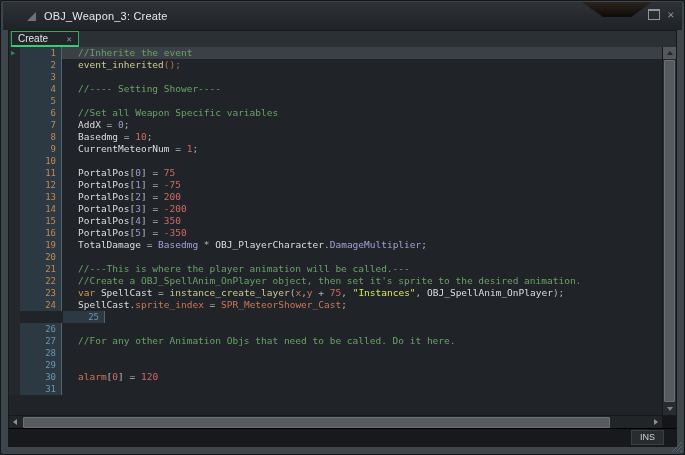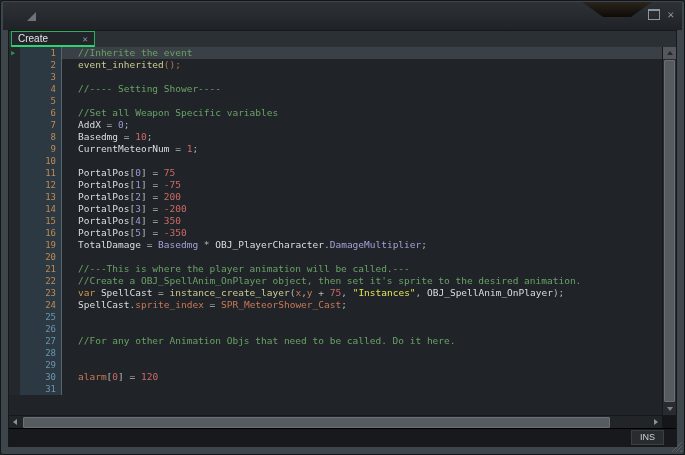--- a/index.html
+++ b/index.html
@@ -16,21 +16,21 @@
          -webkit-clip-path:polygon(0 0,100% 0,70% 100%,30% 100%);
          clip-path:polygon(0 0,100% 0,70% 100%,30% 100%);}
   .win-buttons{position:absolute;right:8px;top:7px;display:flex;gap:7px;align-items:center;}
   .btn-max{width:10px;height:8px;border:1px solid #8d949b;border-top-width:2px;background:transparent;}
   .btn-close{color:#8d949b;font-size:11px;line-height:11px;font-family:"DejaVu Sans Mono",monospace;}
   
   .content{position:absolute;left:7px;right:7px;top:29px;bottom:7px;background:#202428;
            border:1px solid #15191c;display:flex;flex-direction:column;box-sizing:border-box;}
   
   .tabbar{height:16px;background:#2b3034;flex:0 0 auto;display:flex;}
-  .tab{position:relative;margin-left:2px;width:84px;background:#212529;
+  .tab{position:relative;margin-left:2px;width:68px;background:#212529;
        border:1px solid #2fae62;border-bottom:2px solid #2fd173;box-sizing:border-box;
        display:flex;align-items:center;justify-content:space-between;padding:0 6px;}
   .tab-label{color:#e2e6e9;font-size:10px;}
   .tab-close{color:#8a9197;font-size:9px;font-family:"DejaVu Sans Mono",monospace;}
   
   .editor{flex:1 1 auto;display:flex;background:#202428;overflow:hidden;}
   .code{flex:1 1 auto;overflow:hidden;font-family:"DejaVu Sans Mono",monospace;font-size:9.5px;}
   .cl{display:flex;height:12px;line-height:12px;white-space:pre;}
   .margin{flex:0 0 11px;background:#24282c;position:relative;}
   .cursor-arrow{position:absolute;left:2px;top:0;color:#2f8a4c;font-size:7px;line-height:12px;}
@@ -68,20 +68,21 @@
         background:repeating-linear-gradient(135deg,transparent 0 2px,#5a6167 2px 3px);
         -webkit-clip-path:polygon(100% 0,100% 100%,0 100%);clip-path:polygon(100% 0,100% 100%,0 100%);}
 </style>
 </head>
 <body>
 
 <div class="window">
 
   <div class="titlebar">
     <span class="win-icon"></span>
+    <span class="win-title">OBJ_Weapon_3: Create</span>
     <div class="notch"></div>
     <div class="win-buttons">
       <span class="btn-max"></span>
       <span class="btn-close">✕</span>
     </div>
   </div>
 
   <div class="content">
 
     <div class="tabbar">
@@ -108,21 +109,21 @@
           <div class="cl"><span class="margin"></span><span class="lnum" style="color: rgb(192, 138, 84);">13</span><span class="ltext"><span class="tok-plain" style="color: rgb(220, 222, 224);">PortalPos</span><span class="tok-punct" style="color: rgb(183, 186, 182);">[</span><span class="tok-numix" style="color: rgb(154, 154, 210);">2</span><span class="tok-punct" style="color: rgb(183, 186, 182);">] = </span><span class="tok-number" style="color: rgb(205, 106, 100);">200</span></span></div>
           <div class="cl"><span class="margin"></span><span class="lnum" style="color: rgb(192, 138, 84);">14</span><span class="ltext"><span class="tok-plain" style="color: rgb(220, 222, 224);">PortalPos</span><span class="tok-punct" style="color: rgb(183, 186, 182);">[</span><span class="tok-numix" style="color: rgb(154, 154, 210);">3</span><span class="tok-punct" style="color: rgb(183, 186, 182);">] = </span><span class="tok-number" style="color: rgb(205, 106, 100);">-200</span></span></div>
           <div class="cl"><span class="margin"></span><span class="lnum" style="color: rgb(192, 138, 84);">15</span><span class="ltext"><span class="tok-plain" style="color: rgb(220, 222, 224);">PortalPos</span><span class="tok-punct" style="color: rgb(183, 186, 182);">[</span><span class="tok-numix" style="color: rgb(154, 154, 210);">4</span><span class="tok-punct" style="color: rgb(183, 186, 182);">] = </span><span class="tok-number" style="color: rgb(205, 106, 100);">350</span></span></div>
           <div class="cl"><span class="margin"></span><span class="lnum" style="color: rgb(192, 138, 84);">16</span><span class="ltext"><span class="tok-plain" style="color: rgb(220, 222, 224);">PortalPos</span><span class="tok-punct" style="color: rgb(183, 186, 182);">[</span><span class="tok-numix" style="color: rgb(154, 154, 210);">5</span><span class="tok-punct" style="color: rgb(183, 186, 182);">] = </span><span class="tok-number" style="color: rgb(205, 106, 100);">-350</span></span></div>
           <div class="cl"><span class="margin"></span><span class="lnum" style="color: rgb(192, 138, 84);">19</span><span class="ltext"><span class="tok-plain" style="color: rgb(220, 222, 224);">TotalDamage </span><span class="tok-punct" style="color: rgb(183, 186, 182);">= </span><span class="tok-varread" style="color: rgb(162, 162, 216);">Basedmg </span><span class="tok-punct" style="color: rgb(183, 186, 182);">* </span><span class="tok-plain" style="color: rgb(220, 222, 224);">OBJ_PlayerCharacter</span><span class="tok-punct" style="color: rgb(183, 186, 182);">.</span><span class="tok-varread" style="color: rgb(162, 162, 216);">DamageMultiplier</span><span class="tok-punct" style="color: rgb(183, 186, 182);">;</span></span></div>
           <div class="cl"><span class="margin"></span><span class="lnum" style="color: rgb(192, 138, 84);">20</span><span class="ltext"></span></div>
           <div class="cl"><span class="margin"></span><span class="lnum" style="color: rgb(192, 138, 84);">21</span><span class="ltext"><span class="tok-comment" style="color: rgb(105, 161, 102);">//---This is where the player animation will be called.---</span></span></div>
           <div class="cl"><span class="margin"></span><span class="lnum" style="color: rgb(192, 138, 84);">22</span><span class="ltext"><span class="tok-comment" style="color: rgb(105, 161, 102);">//Create a OBJ_SpellAnim_OnPlayer object, then set it's sprite to the desired animation.</span></span></div>
           <div class="cl"><span class="margin"></span><span class="lnum" style="color: rgb(192, 138, 84);">23</span><span class="ltext"><span class="tok-keyword" style="color: rgb(208, 154, 74);">var </span><span class="tok-plain" style="color: rgb(220, 222, 224);">SpellCast </span><span class="tok-punct" style="color: rgb(183, 186, 182);">= </span><span class="tok-func" style="color: rgb(203, 204, 143);">instance_create_layer</span><span class="tok-punct" style="color: rgb(183, 186, 182);">(</span><span class="tok-builtin" style="color: rgb(201, 119, 87);">x</span><span class="tok-punct" style="color: rgb(183, 186, 182);">,</span><span class="tok-builtin" style="color: rgb(201, 119, 87);">y </span><span class="tok-punct" style="color: rgb(183, 186, 182);">+ </span><span class="tok-number" style="color: rgb(205, 106, 100);">75</span><span class="tok-punct" style="color: rgb(183, 186, 182);">, </span><span class="tok-string" style="color: rgb(227, 227, 83);">"Instances"</span><span class="tok-punct" style="color: rgb(183, 186, 182);">, </span><span class="tok-plain" style="color: rgb(220, 222, 224);">OBJ_SpellAnim_OnPlayer</span><span class="tok-punct" style="color: rgb(183, 186, 182);">);</span></span></div>
           <div class="cl"><span class="margin"></span><span class="lnum" style="color: rgb(192, 138, 84);">24</span><span class="ltext"><span class="tok-plain" style="color: rgb(220, 222, 224);">SpellCast</span><span class="tok-punct" style="color: rgb(183, 186, 182);">.</span><span class="tok-builtin" style="color: rgb(201, 119, 87);">sprite_index </span><span class="tok-punct" style="color: rgb(183, 186, 182);">= </span><span class="tok-builtin" style="color: rgb(201, 119, 87);">SPR_MeteorShower_Cast</span><span class="tok-punct" style="color: rgb(183, 186, 182);">;</span></span></div>
-          <div class="cl"><span class="margin"></span><span class="lnum" style="color: rgb(107, 150, 173);">25</span><span class="ltext"></span></div>
+          <div class="cl"><span class="margin"></span><span class="lnum" style="color: rgb(107, 150, 173); margin-left: 43px;">25</span><span class="ltext"></span></div>
           <div class="cl"><span class="margin"></span><span class="lnum" style="color: rgb(107, 150, 173);">26</span><span class="ltext"></span></div>
           <div class="cl"><span class="margin"></span><span class="lnum" style="color: rgb(107, 150, 173);">27</span><span class="ltext"><span class="tok-comment" style="color: rgb(105, 161, 102);">//For any other Animation Objs that need to be called. Do it here.</span></span></div>
           <div class="cl"><span class="margin"></span><span class="lnum" style="color: rgb(107, 150, 173);">28</span><span class="ltext"></span></div>
           <div class="cl"><span class="margin"></span><span class="lnum" style="color: rgb(107, 150, 173);">29</span><span class="ltext"></span></div>
           <div class="cl"><span class="margin"></span><span class="lnum" style="color: rgb(107, 150, 173);">30</span><span class="ltext"><span class="tok-builtin" style="color: rgb(201, 119, 87);">alarm</span><span class="tok-punct" style="color: rgb(183, 186, 182);">[</span><span class="tok-number" style="color: rgb(205, 106, 100);">0</span><span class="tok-punct" style="color: rgb(183, 186, 182);">] = </span><span class="tok-number" style="color: rgb(205, 106, 100);">120</span></span></div>
           <div class="cl"><span class="margin"></span><span class="lnum" style="color: rgb(107, 150, 173);">31</span><span class="ltext"></span></div>
         </div>
       <div class="vscroll">
         <div class="vs-up">
             <i></i>

